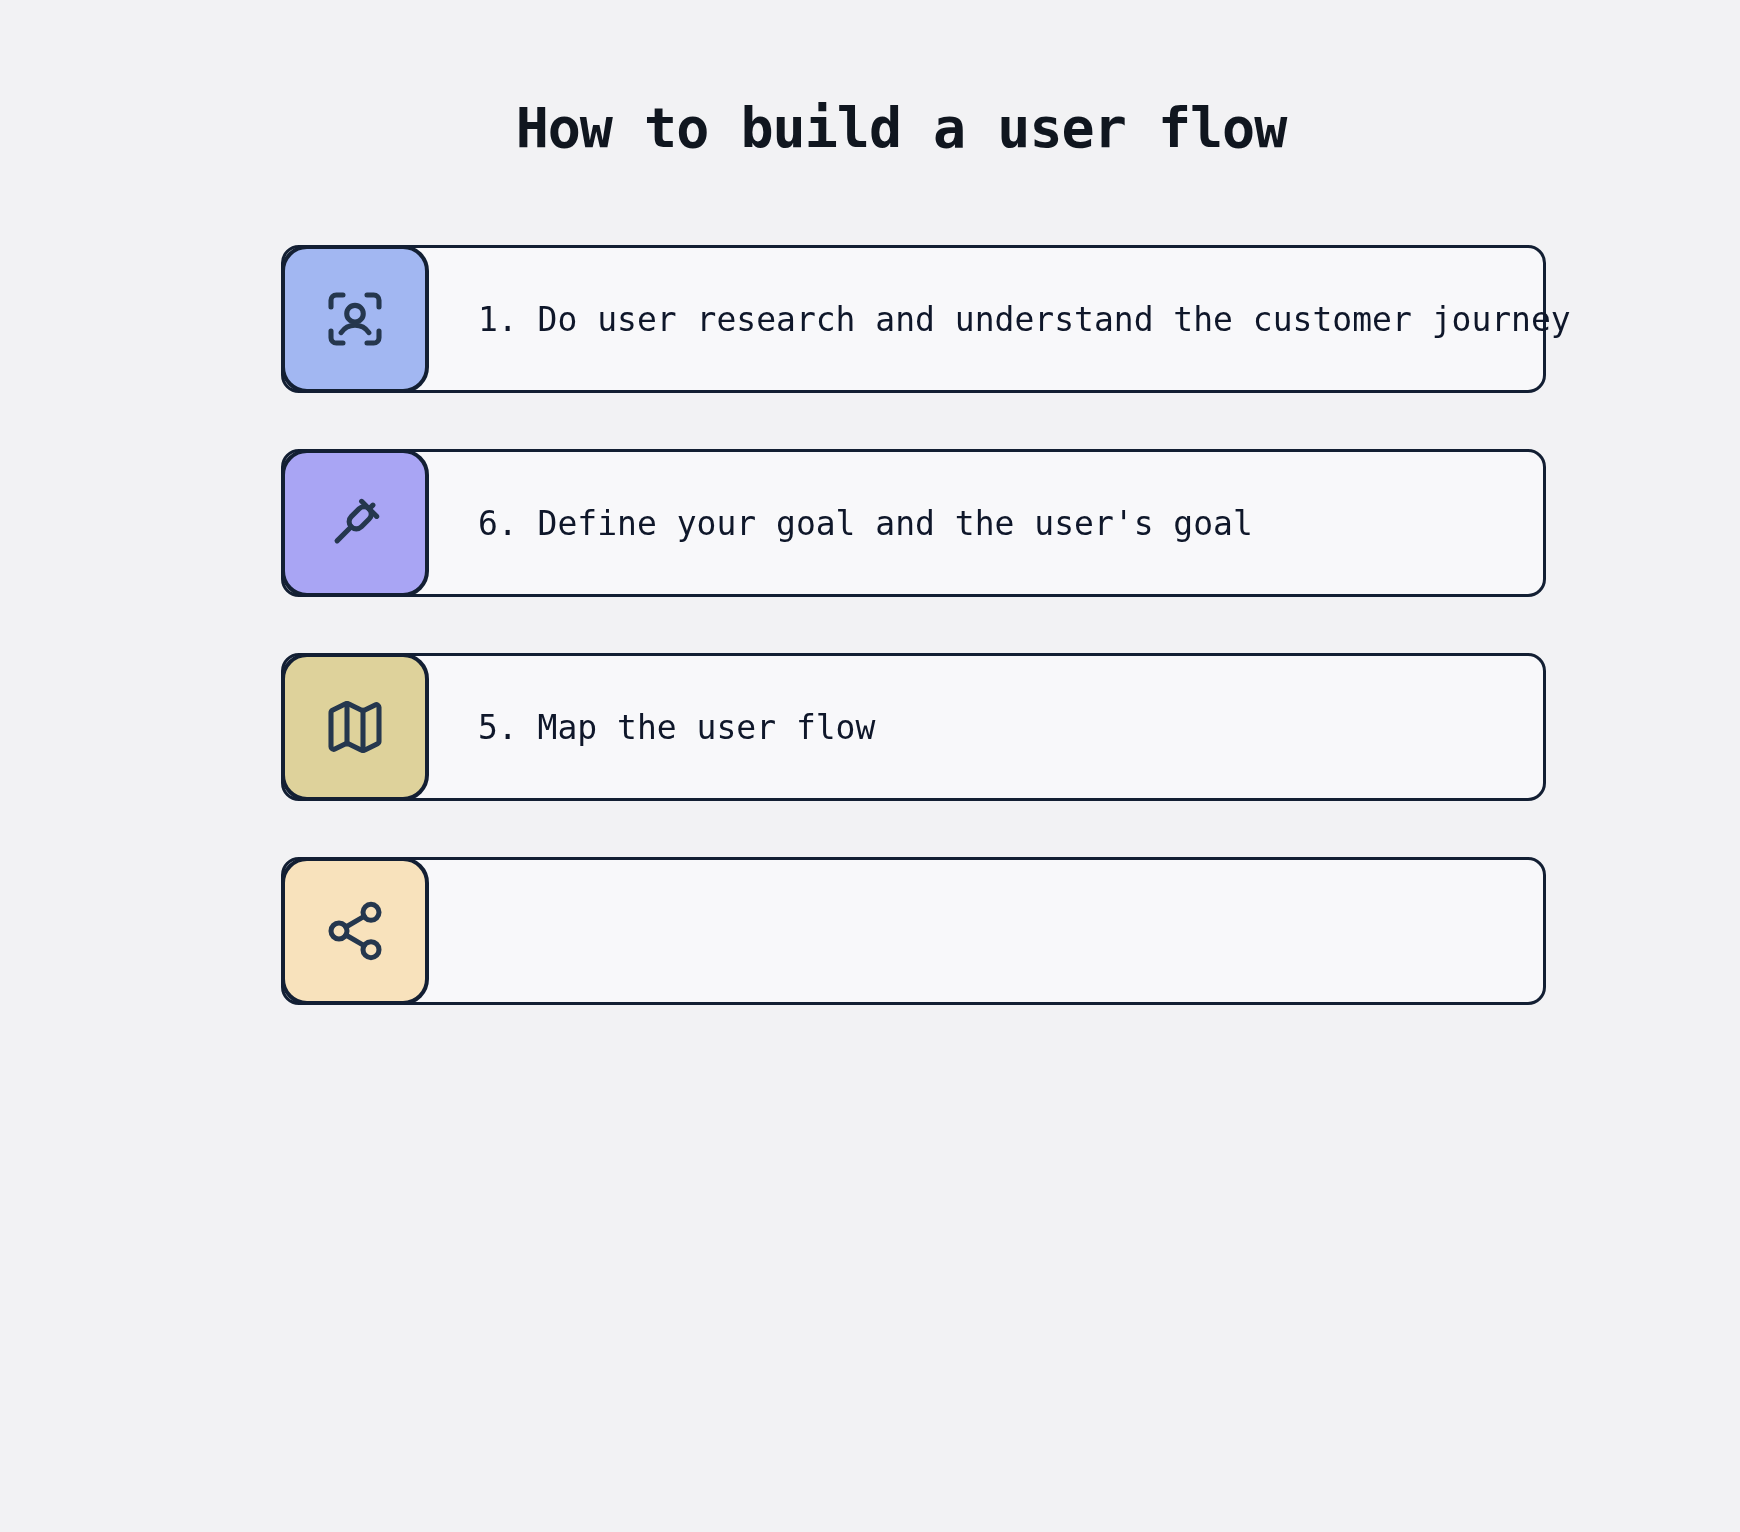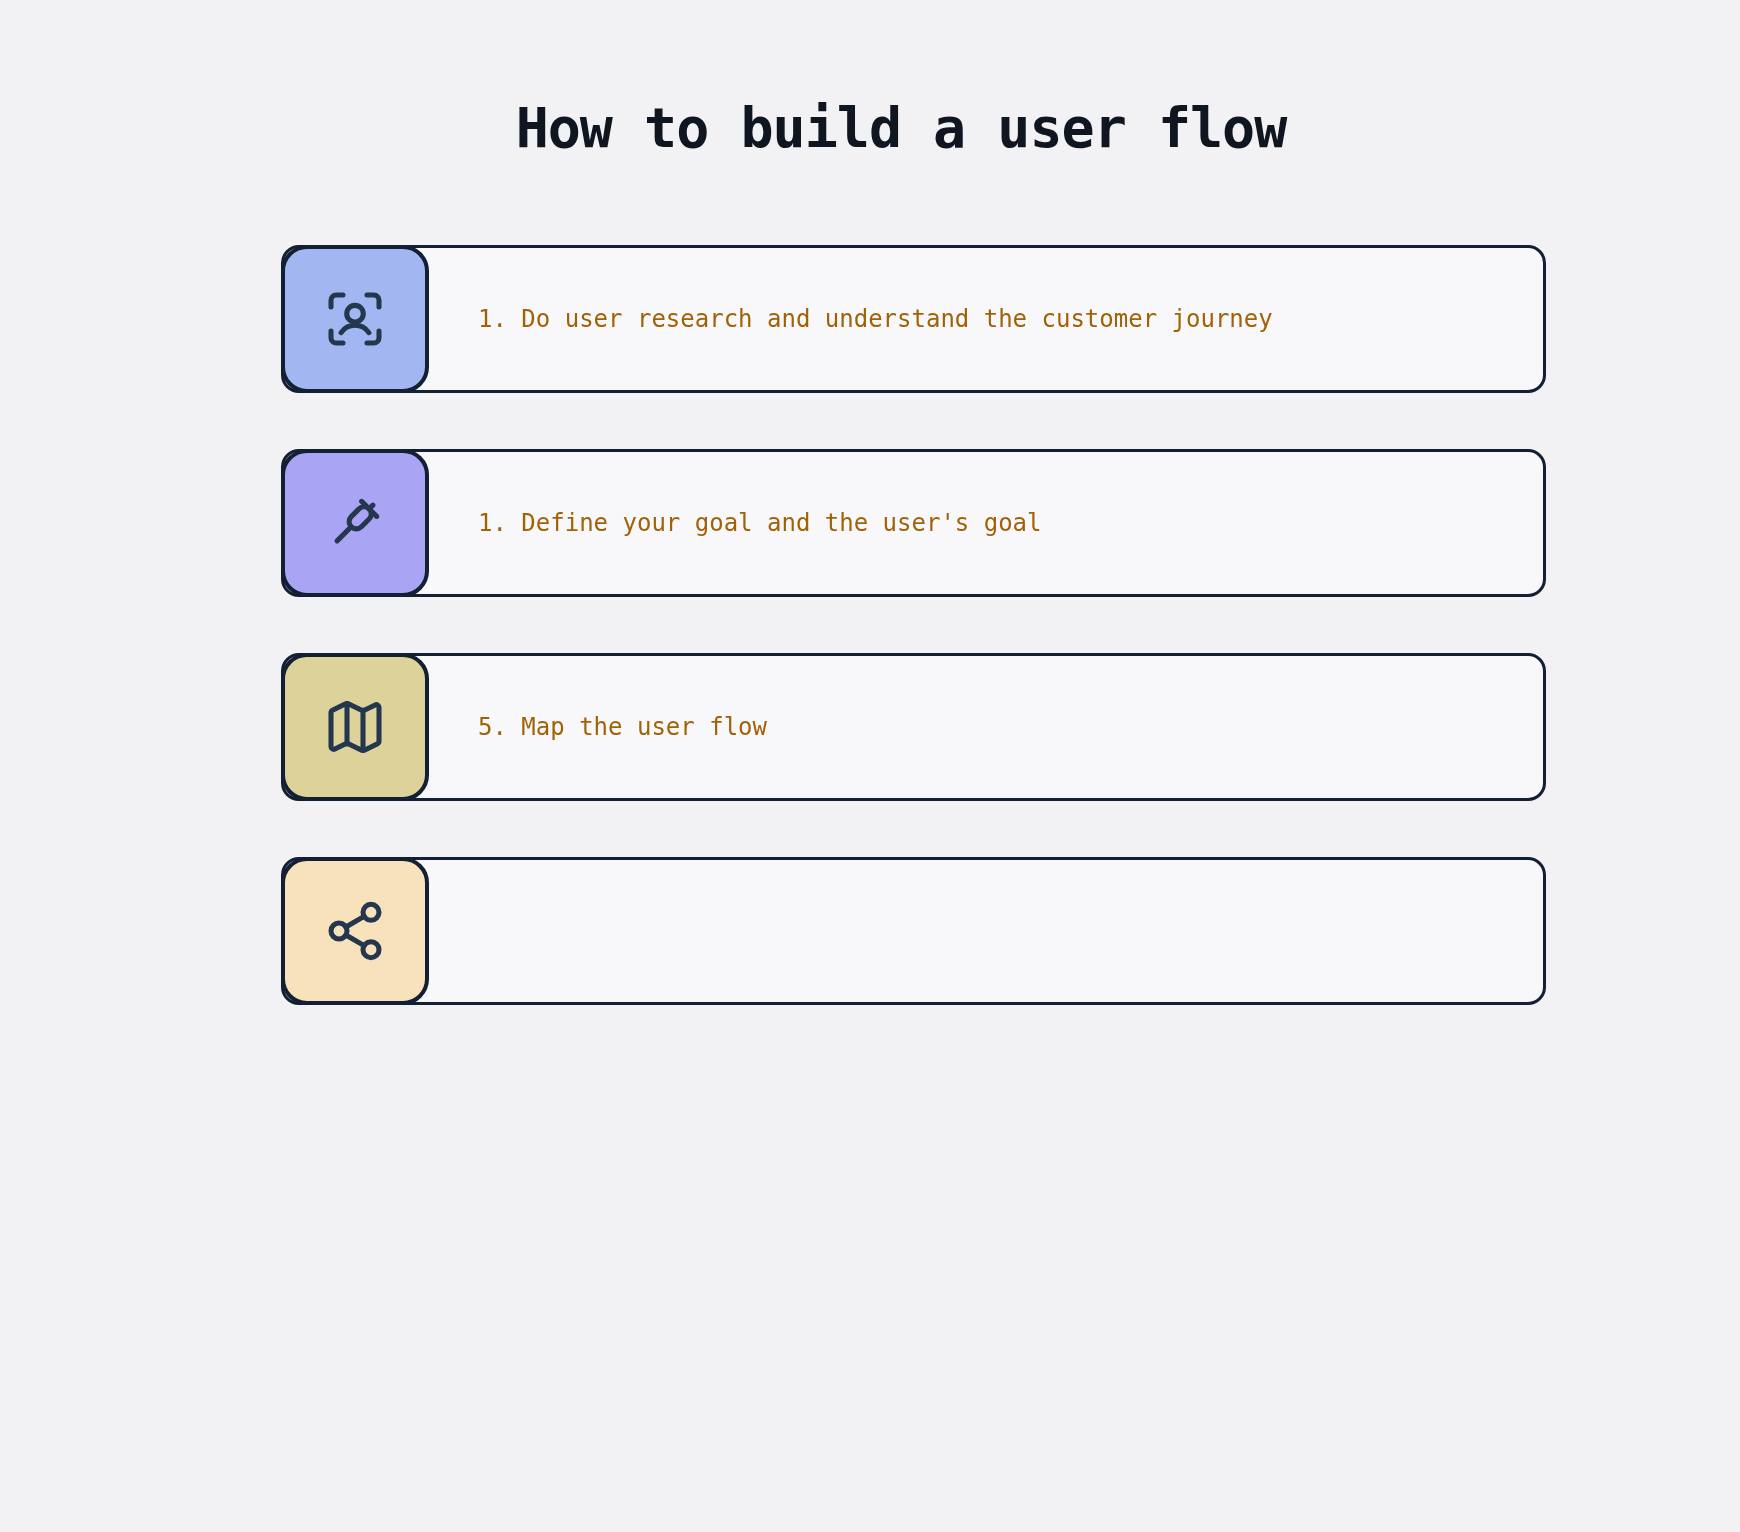--- a/index.html
+++ b/index.html
@@ -73,22 +73,22 @@
     stroke-linecap: round;
     stroke-linejoin: round;
   }
   .label {
     position: absolute;
     left: 197px;
     top: 0;
     height: 100%;
     display: flex;
     align-items: center;
-    font-size: 24px;
-    color: #a16207;
+    font-size: 33px;
+    color: #0f172a;
     white-space: pre;
     text-align: center;
   }
 </style>
 </head>
 <body>
 
 <div class="canvas">
 
   <div class="title">How to build a user flow</div>
@@ -115,21 +115,21 @@
       <div class="iconbox" style="background-color: rgb(169, 165, 244);">
         <svg viewBox="0 0 24 24">
           <g transform="rotate(45 12 12)">
             <path d="M12 2.5v2"></path>
             <path d="M8 4.5h8"></path>
             <rect x="9.3" y="4.5" width="5.4" height="9.5" rx="2.7"></rect>
             <path d="M12 14v7.5"></path>
           </g>
         </svg>
       </div>
-      <div class="label">1. Define your goal and the user's goal</div>
+      <div class="label">6. Define your goal and the user's goal</div>
     </div>
 
 
 
     <div class="step">
       <div class="bar"></div>
       <div class="iconbox" style="background-color: rgb(222, 210, 155);">
         <svg viewBox="0 0 24 24">
           <path d="M14.1 5.55a2 2 0 0 0 1.79 0l3.66-1.83A1 1 0 0 1 21 4.62v12.76a1 1 0 0 1-.55.9l-4.55 2.27a2 2 0 0 1-1.79 0l-4.21-2.1a2 2 0 0 0-1.79 0l-3.66 1.83A1 1 0 0 1 3 19.38V6.62a1 1 0 0 1 .55-.9L8.1 3.45a2 2 0 0 1 1.79 0z"></path>
           <path d="M15 5.76v15"></path>

